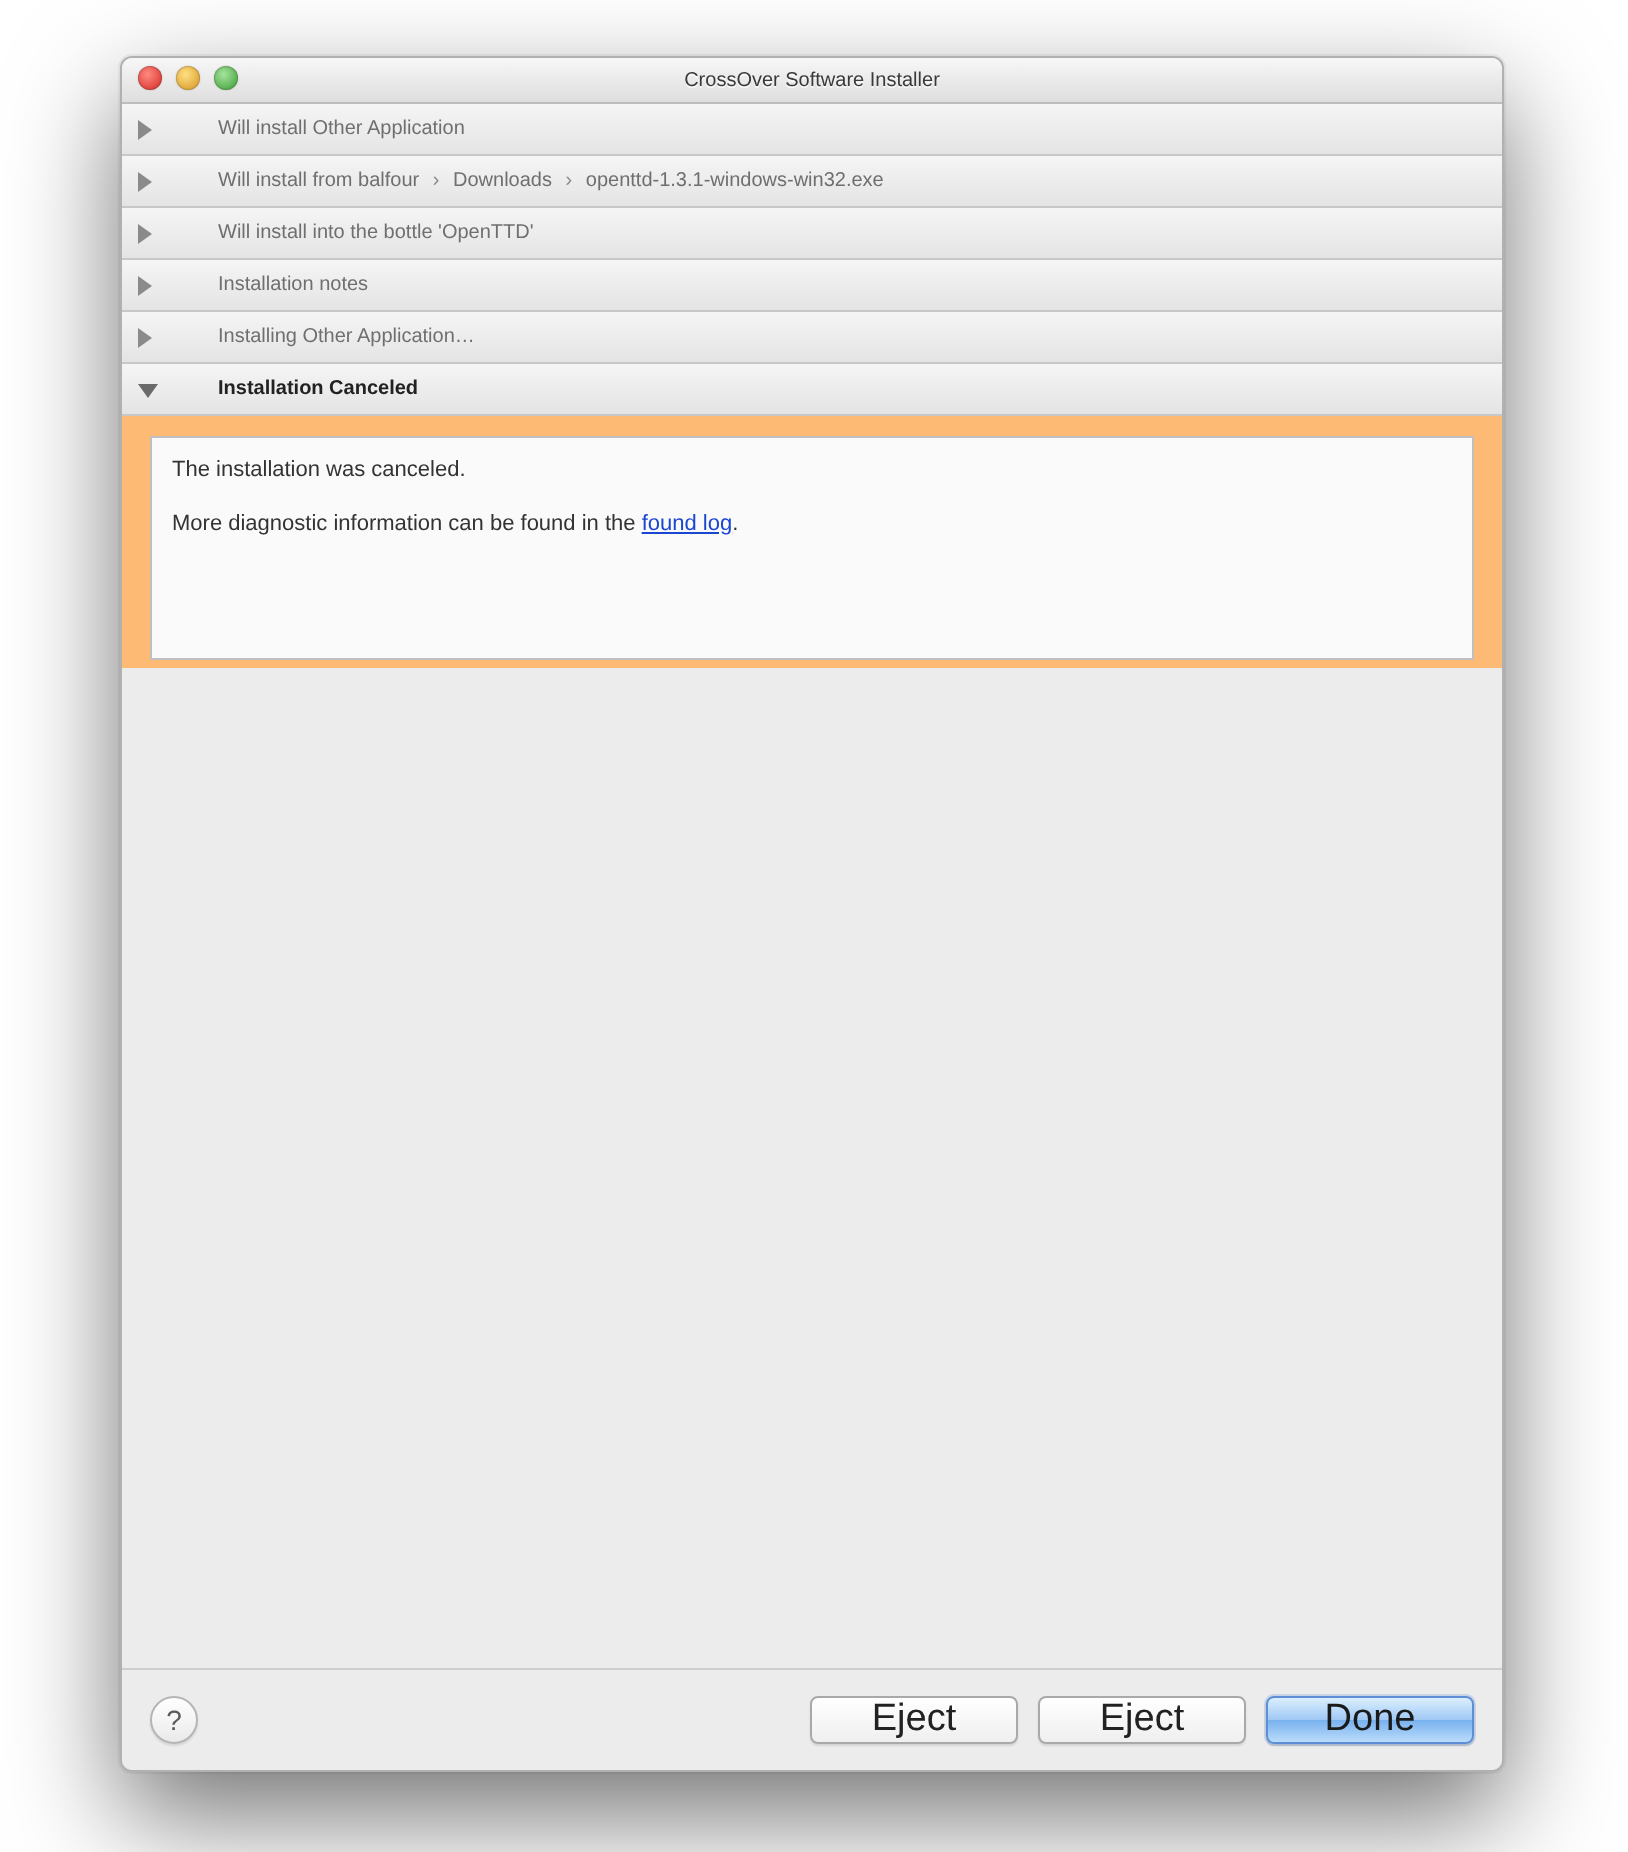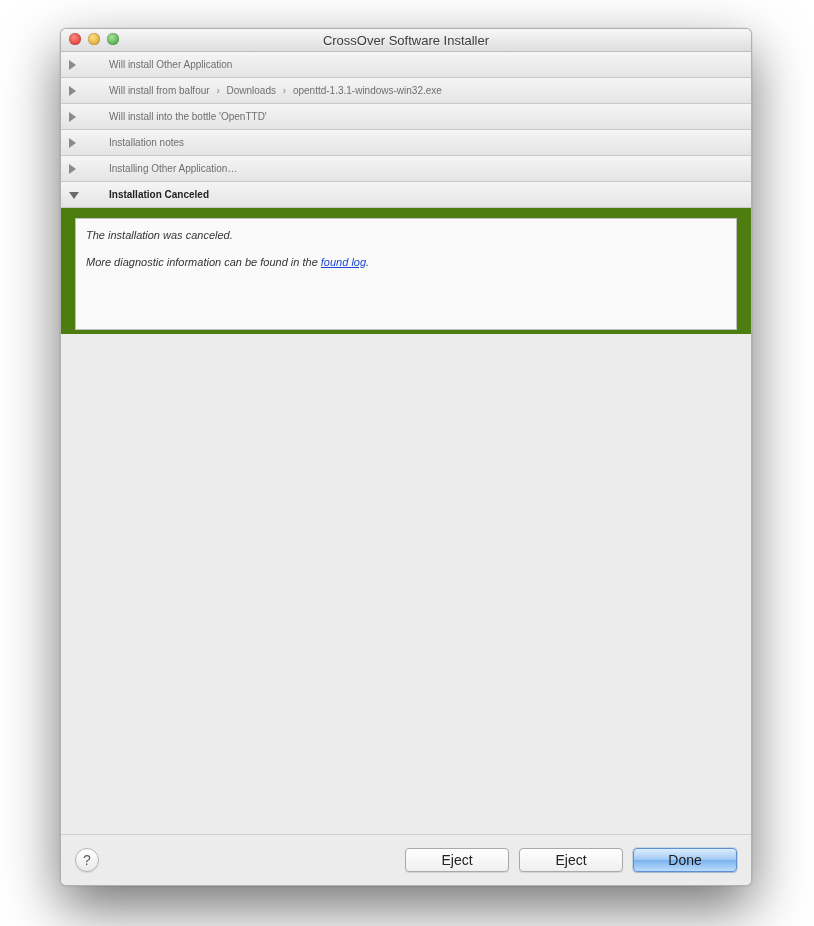--- a/index.html
+++ b/index.html
@@ -52,21 +52,21 @@
   .tl-btn {
     width: 12px;
     height: 12px;
     border-radius: 50%;
     box-shadow: inset 0 0 1px rgba(0,0,0,0.5), 0 0 1px rgba(0,0,0,0.2);
   }
   .tl-close { background: radial-gradient(circle at 40% 35%, #ff8a80, #e0443e 70%); }
   .tl-min   { background: radial-gradient(circle at 40% 35%, #ffe082, #e1a93b 70%); }
   .tl-zoom  { background: radial-gradient(circle at 40% 35%, #a5e39d, #57b04f 70%); }
   .title {
-    font-size: 13px;
+    font-size: 10px;
     color: #3a3a3a;
     text-shadow: 0 1px 0 rgba(255,255,255,0.7);
     user-select: none;
   }
 
   .rows {
     flex: 0 0 auto;
   }
   .row {
     height: 25px;
@@ -105,23 +105,22 @@
   }
   .row .label { white-space: nowrap; }
   .row .sep {
     display: inline-block;
     margin: 0 4px;
     color: #8a8a8a;
   }
 
   .detail {
     flex: 0 0 auto;
-    background: #4d7c0f;
+    background: #fdba74;
     padding: 10px 14px 4px 14px;
-    font-style: italic;
   }
   .detail-box {
     border: 1px solid #bfbfbf;
     background: #fafafa;
     font-size: 11px;
     line-height: 1.5;
     color: #333;
     padding: 8px 10px 10px 10px;
     height: 112px;
     box-sizing: border-box;
@@ -160,21 +159,21 @@
   .footer-spacer { flex: 1 1 auto; }
   .btn {
     height: 22px;
     min-width: 74px;
     padding: 0 14px;
     margin-left: 10px;
     border-radius: 4px;
     border: 1px solid #a9a9a9;
     background: linear-gradient(#ffffff, #efefef);
     box-shadow: 0 1px 1px rgba(0,0,0,0.1);
-    font-size: 14px;
+    font-size: 19px;
     color: #222;
     display: inline-flex;
     align-items: center;
     justify-content: center;
     user-select: none;
     cursor: default;
   }
   .btn.default {
     border: 1px solid #5e8fd6;
     background: linear-gradient(#dbeffe, #9fc8f4 50%, #79b2ef 51%, #bbdcfa);

